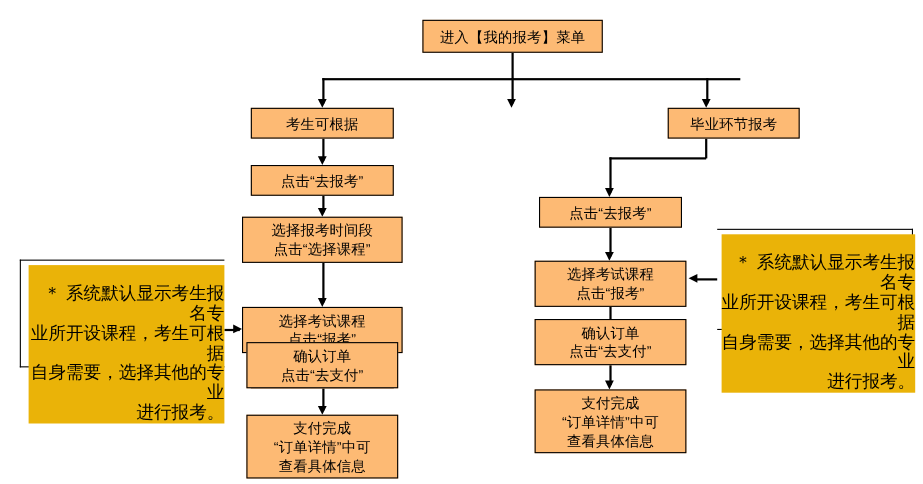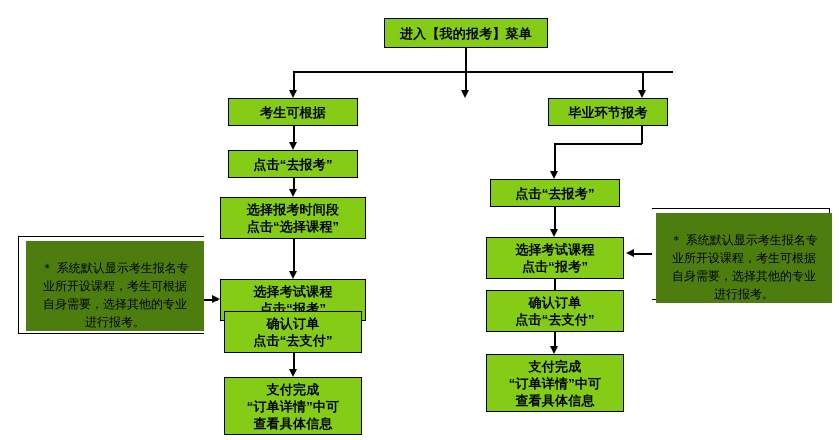--- a/index.html
+++ b/index.html
@@ -14,42 +14,41 @@
     position: relative;
     width: 839px;
     height: 440px;
     background: #ffffff;
     overflow: hidden;
   }
   .node {
     position: absolute;
     box-sizing: border-box;
     border: 1.5px solid #000000;
-    background: #84cc16;
+    background: #fdba74;
     color: #000000;
     display: flex;
     flex-direction: column;
     align-items: center;
     justify-content: center;
     text-align: center;
     font-size: 13px;
     line-height: 17px;
     letter-spacing: 0.2px;
     white-space: pre-line;
     z-index: 3;
-    font-weight: bold;
   }
   .note {
     position: absolute;
     box-sizing: border-box;
-    background: #4d7c0f;
+    background: #eab308;
     color: #000000;
-    font-size: 12px;
+    font-size: 16px;
     line-height: 18px;
-    text-align: center;
+    text-align: right;
     white-space: pre-line;
     z-index: 3;
   }
   .note-bracket {
     position: absolute;
     box-sizing: border-box;
     border-left: 1.5px solid #000000;
     border-top: 1.5px solid #000000;
     border-bottom: 1.5px solid #000000;
     z-index: 2;
@@ -152,21 +151,21 @@
   <div class="ln vln" style="left:293px; top:353px; height:20px;"></div>
   <div class="arrow down" style="left:289px; top:369px;"></div>
 
   <div class="node" style="left:224px; top:377px; width:138px; height:58px;">
     <span>支付完成
 “订单详情”中可
 查看具体信息</span>
   </div>
 
 
-  <div class="node" style="left:548px; top:98px; width:120px; height:28px;">
+  <div class="node" style="left:607px; top:98px; width:120px; height:28px;">
     <span>毕业环节报考</span>
   </div>
 
   <div class="ln vln" style="left:554px; top:126px; height:0px;"></div>
 
   <div class="ln vln" style="left:641px; top:126px; height:18px;"></div>
   <div class="ln hln" style="left:554px; top:143px; width:88px;"></div>
   <div class="ln vln" style="left:554px; top:143px; height:32px;"></div>
   <div class="arrow down" style="left:550px; top:171px;"></div>
 

